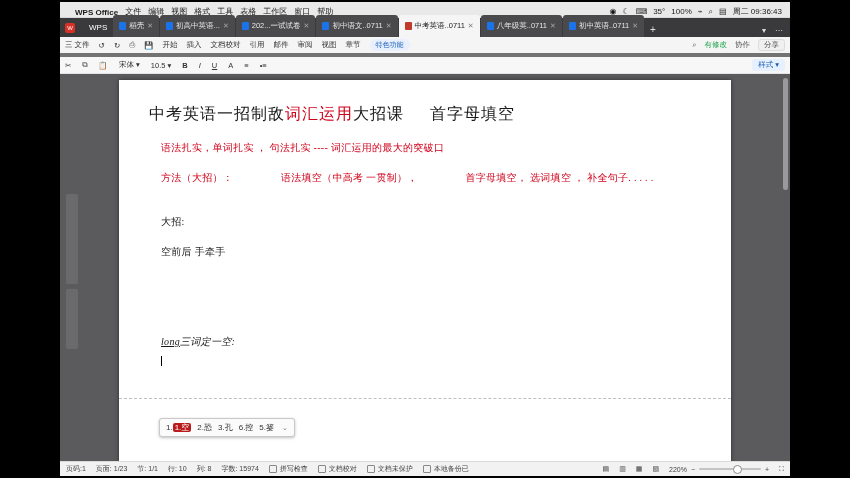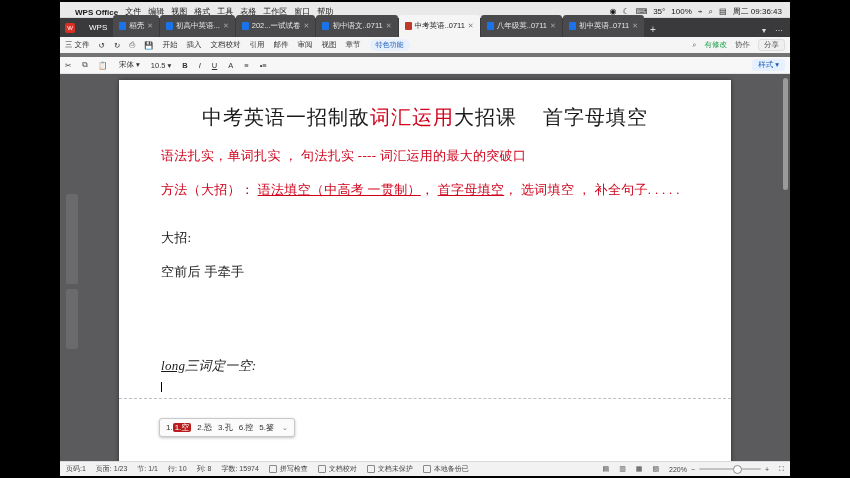--- a/index.html
+++ b/index.html
@@ -39,25 +39,25 @@
   .ribbon2 .grow{flex:1;}
   .ribbon2 .fbtn{background:#e6f0ff;color:#1a5fb4;border-radius:3px;padding:1px 6px;}
 
   
   .canvaswrap{flex:1;background:#5b5b5e;position:relative;overflow:hidden;display:flex;justify-content:center;}
   .page{margin-top:6px;width:612px;height:400px;background:#fff;box-shadow:0 0 4px rgba(0,0,0,.5);position:relative;padding:10px 30px;box-sizing:border-box;}
   .ruler-left{position:absolute;left:6px;top:120px;width:12px;height:90px;background:#6a6a6d;border-radius:2px;}
   .ruler-left2{position:absolute;left:6px;top:215px;width:12px;height:60px;background:#6a6a6d;border-radius:2px;}
   .pgline{position:absolute;left:0;right:0;top:318px;border-top:1px dashed #bfbfbf;}
 
-  .doc-title{text-align:center;font-family:Liberation Sans, sans-serif;font-size:20px;color:#1a1a1a;margin:14px 0 0;letter-spacing:1px;}
+  .doc-title{font-family:Liberation Sans, sans-serif;font-size:16px;color:#1a1a1a;margin:14px 0 0;letter-spacing:1px;}
   .doc-title .red{color:#d0021b;}
   .doc-title .sp2{display:inline-block;width:26px;}
-  .ln{font-family:"Liberation Serif",serif;font-size:13px;color:#d0021b;margin:16px 0 0 12px;letter-spacing:.3px;}
-  .ln .u{text-decoration:underline;}
+  .ln{font-family:"Liberation Serif",serif;font-size:10px;color:#d0021b;margin:16px 0 0 12px;letter-spacing:.3px;}
+  .ln .u{margin-left:45px;}
   .ln.black{color:#1a1a1a;}
   .big{margin-top:30px;}
   .cursor{display:inline-block;width:1px;height:10px;background:#000;vertical-align:-1px;}
 
   
   .sugg{position:absolute;left:40px;top:338px;background:#fbfbfb;border:1px solid #c8c8c8;border-radius:3px;box-shadow:0 1px 3px rgba(0,0,0,.25);display:flex;align-items:center;gap:6px;padding:3px 6px;font-size:8px;color:#333;}
   .sugg .hit{background:#b91c1c;color:#fff;border-radius:2px;padding:0 2px;}
   .sugg .car{color:#777;font-size:7px;margin-left:2px;}
 
   

